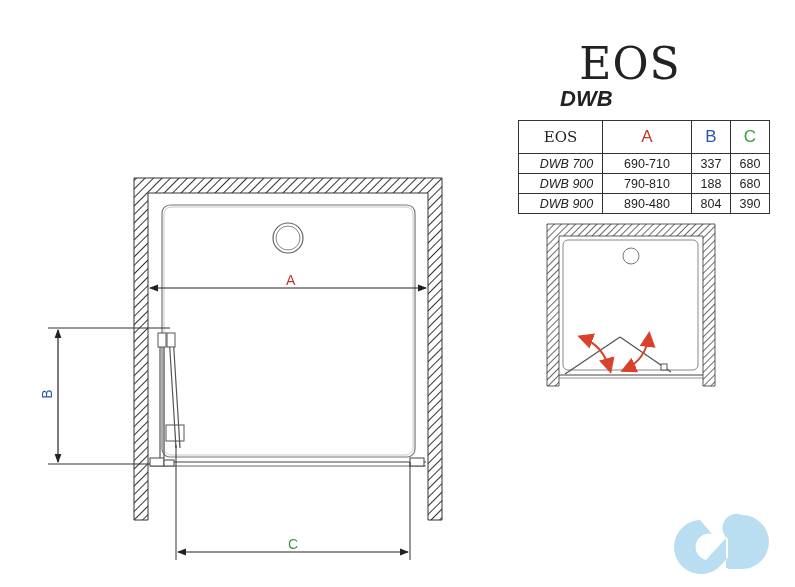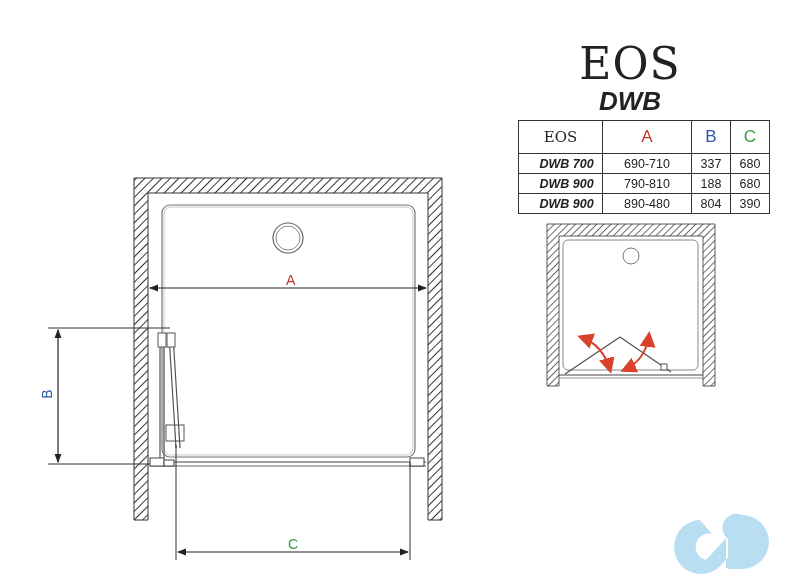--- a/index.html
+++ b/index.html
@@ -1,27 +1,27 @@
 <!DOCTYPE html>
 <html><head>
 <meta charset="utf-8">
 <style>
   html,body{margin:0;padding:0;background:#ffffff;}
   body{width:795px;height:587px;position:relative;overflow:hidden;font-family:"Liberation Sans",sans-serif;}
   .abs{position:absolute;}
   .title{left:560px;top:38px;width:140px;text-align:center;font-family:"DejaVu Serif","Liberation Serif",serif;font-size:44px;color:#222;letter-spacing:1px;}
-  .subtitle{left:560px;top:86px;width:140px;text-align:center;font-style:italic;font-weight:bold;font-size:26px;color:#222;}
+  .subtitle{left:560px;top:86px;width:140px;font-style:italic;font-weight:bold;font-size:22px;color:#222;}
   table.spec{position:absolute;left:518px;top:120px;border-collapse:collapse;font-size:12.5px;color:#222;}
   table.spec td,table.spec th{border:1.5px solid #333;padding:0 4px;text-align:center;height:19px;font-weight:normal;}
   table.spec th{height:32px;font-size:17px;}
   table.spec th.h-model{font-family:"DejaVu Serif","Liberation Serif",serif;font-size:15px;width:75px;}
   table.spec th.h-a{color:#c0392b;width:80px;}
   table.spec th.h-b{color:#2a5aa6;width:30px;}
   table.spec th.h-c{color:#3a9a3a;width:30px;}
-  table.spec td.model{font-style:italic;font-weight:bold;padding-left:16px;}
+  table.spec td.model{font-style:italic;font-weight:normal;padding-left:16px;}
   .lbl{font-size:14px;}
   svg{position:absolute;left:0;top:0;}
 </style>
 </head>
 <body>
 
 <svg width="795" height="587" viewBox="0 0 795 587">
   <defs>
     <pattern id="hatch" patternUnits="userSpaceOnUse" width="6" height="6" patternTransform="rotate(45)">
       <rect width="6" height="6" fill="#fff"></rect>

